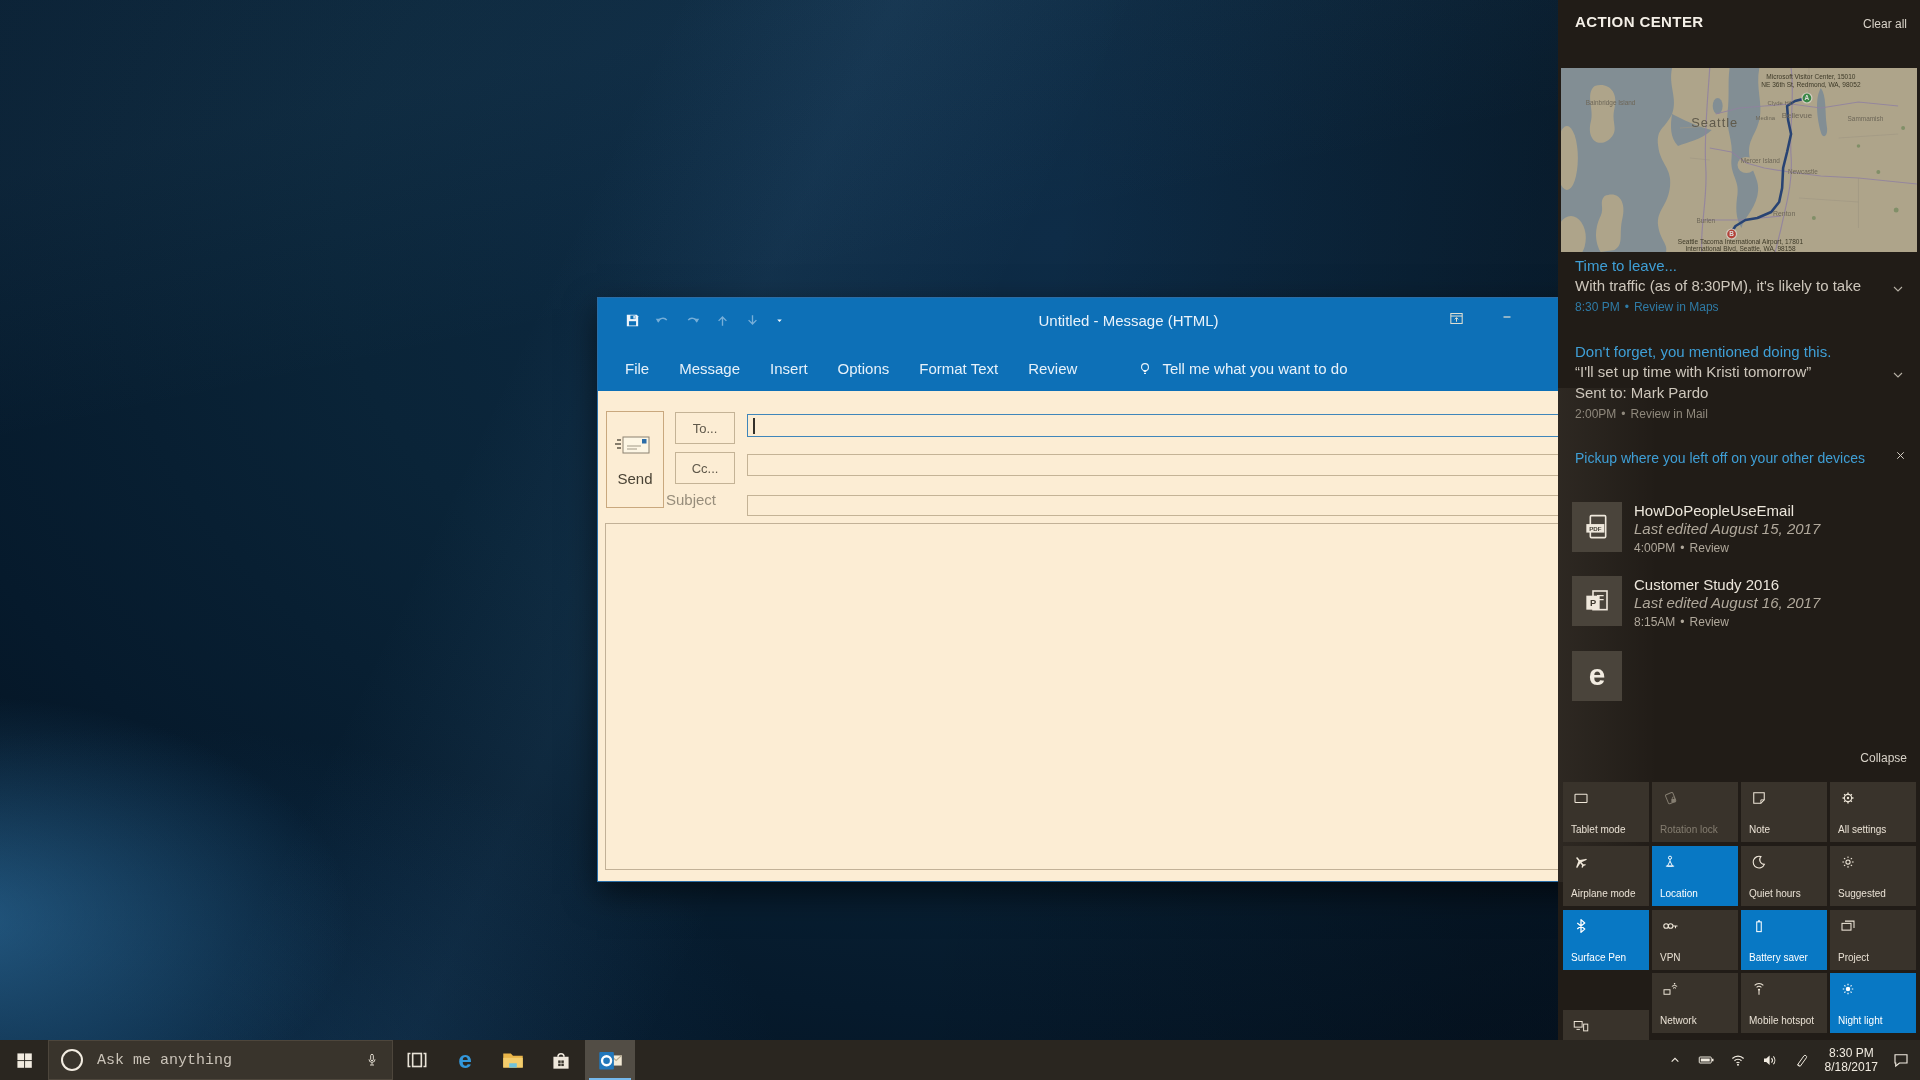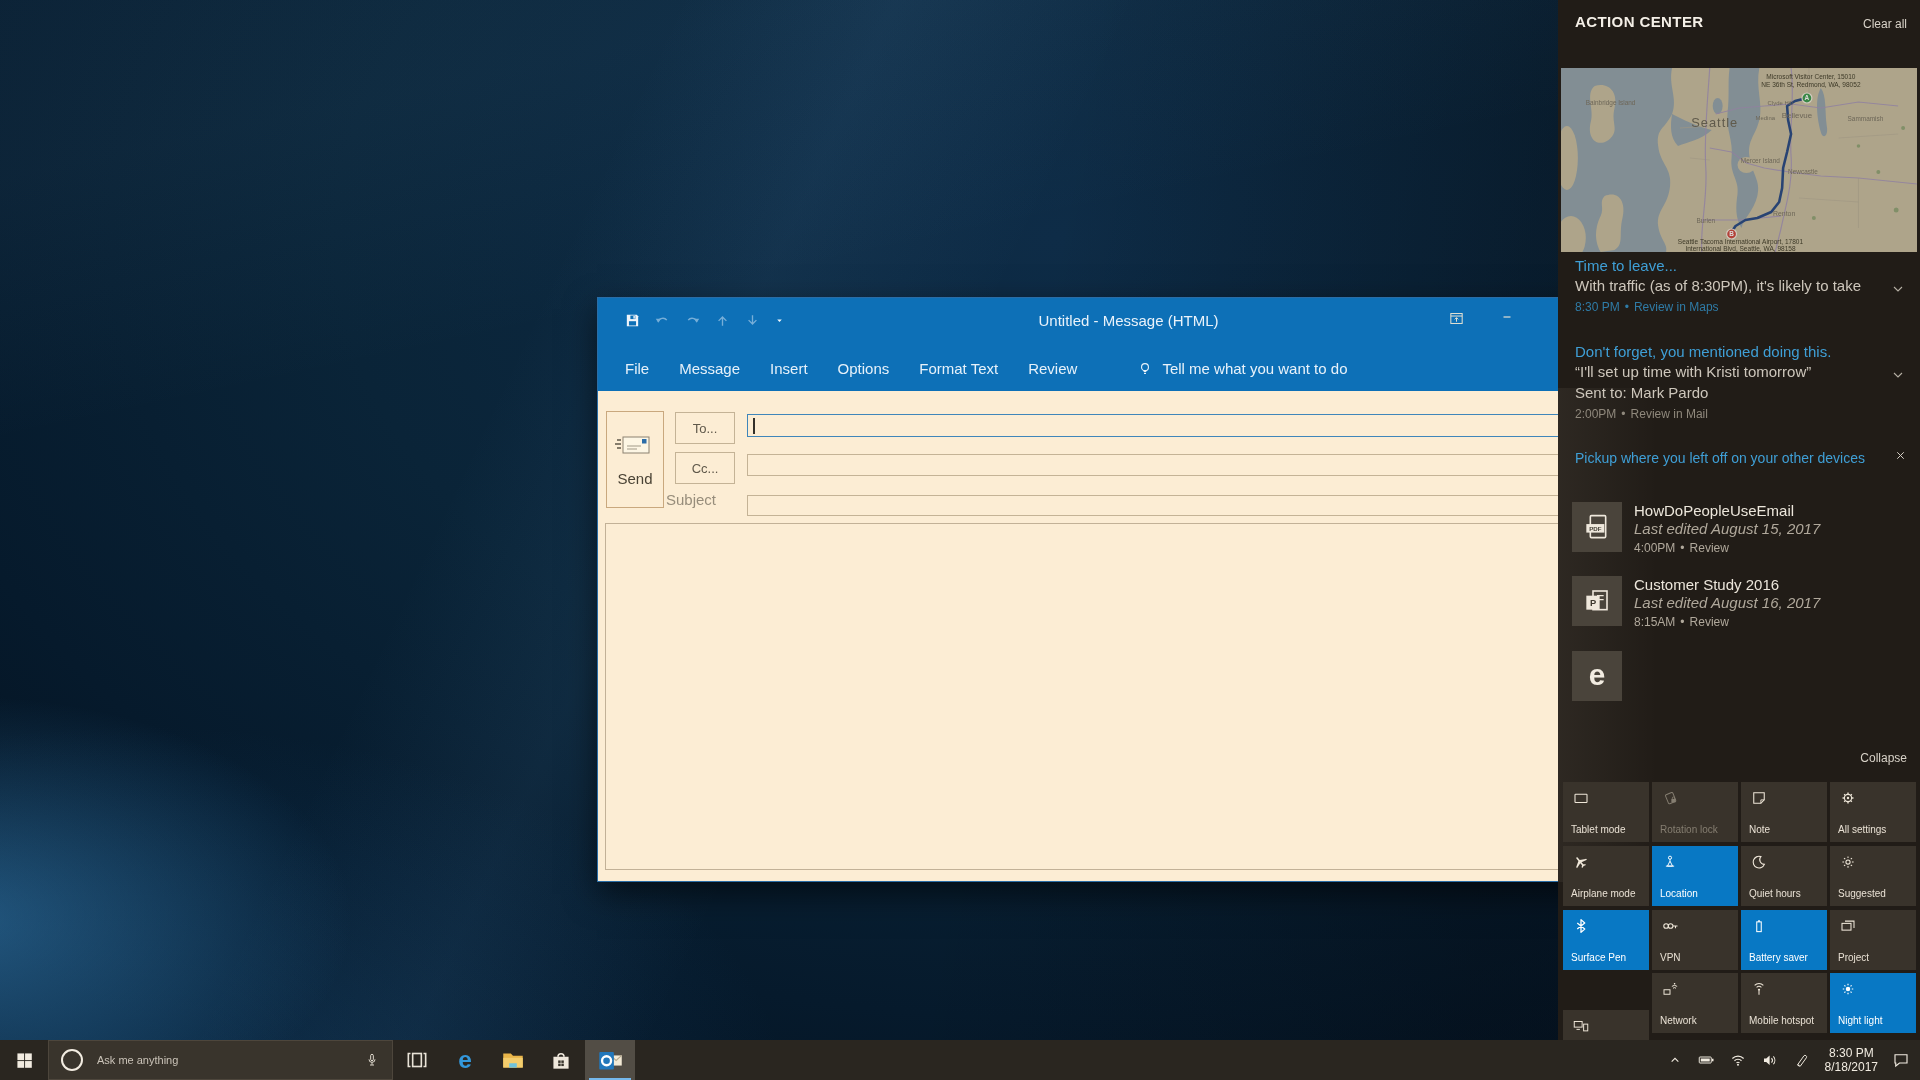--- a/index.html
+++ b/index.html
@@ -79,21 +79,21 @@
   .t-label { position:absolute; left:8px; right:3px; bottom:5px; font-size:10px; line-height:15px; color:#e9e1d4; }
   .tile.on .t-label { color:#fff; }
   .tile.disabled .t-label { color:#857e71; }
 
   
   .taskbar { position:absolute; left:0; top:1040px; width:1920px; height:40px; background:#2a2620; z-index:100;
     display:flex; align-items:stretch; }
   .start { width:48px; display:grid; place-items:center; color:#f2ece1; }
   .search { width:345px; height:40px; background:#39342c; border:1px solid #4d463c; display:flex; align-items:center; }
   .cortana-ring { width:22px; height:22px; border:2.5px solid #f2ece1; border-radius:50%; margin-left:12px; flex:none; }
-  .search-ph { margin-left:14px; font-size:11px; color:#cac3b8; white-space:nowrap; }
+  .search-ph { margin-left:14px; font-size:15px; color:#cac3b8; white-space:nowrap;font-family:Liberation Mono, monospace; }
   .search .mic { margin-left:auto; margin-right:12px; color:#e9e3d7; }
   .app-btn { width:48px; display:grid; place-items:center; position:relative; color:#e9e3d7; }
   .app-btn.active { width:50px; background:#524d45; }
   .app-btn.active::after { content:''; position:absolute; left:4px; right:4px; bottom:0; height:2.5px; background:#76b9ed; }
   .tray { margin-left:auto; display:flex; align-items:center; gap:14px; padding-right:10px; color:#f2ece1; }
   .tray .ticon { display:grid; place-items:center; }
   .clock { font-size:12px; line-height:14px; text-align:center; color:#f2ece1; }
 
   svg { display:block; }
   .edge-e { font-weight:bold; }

